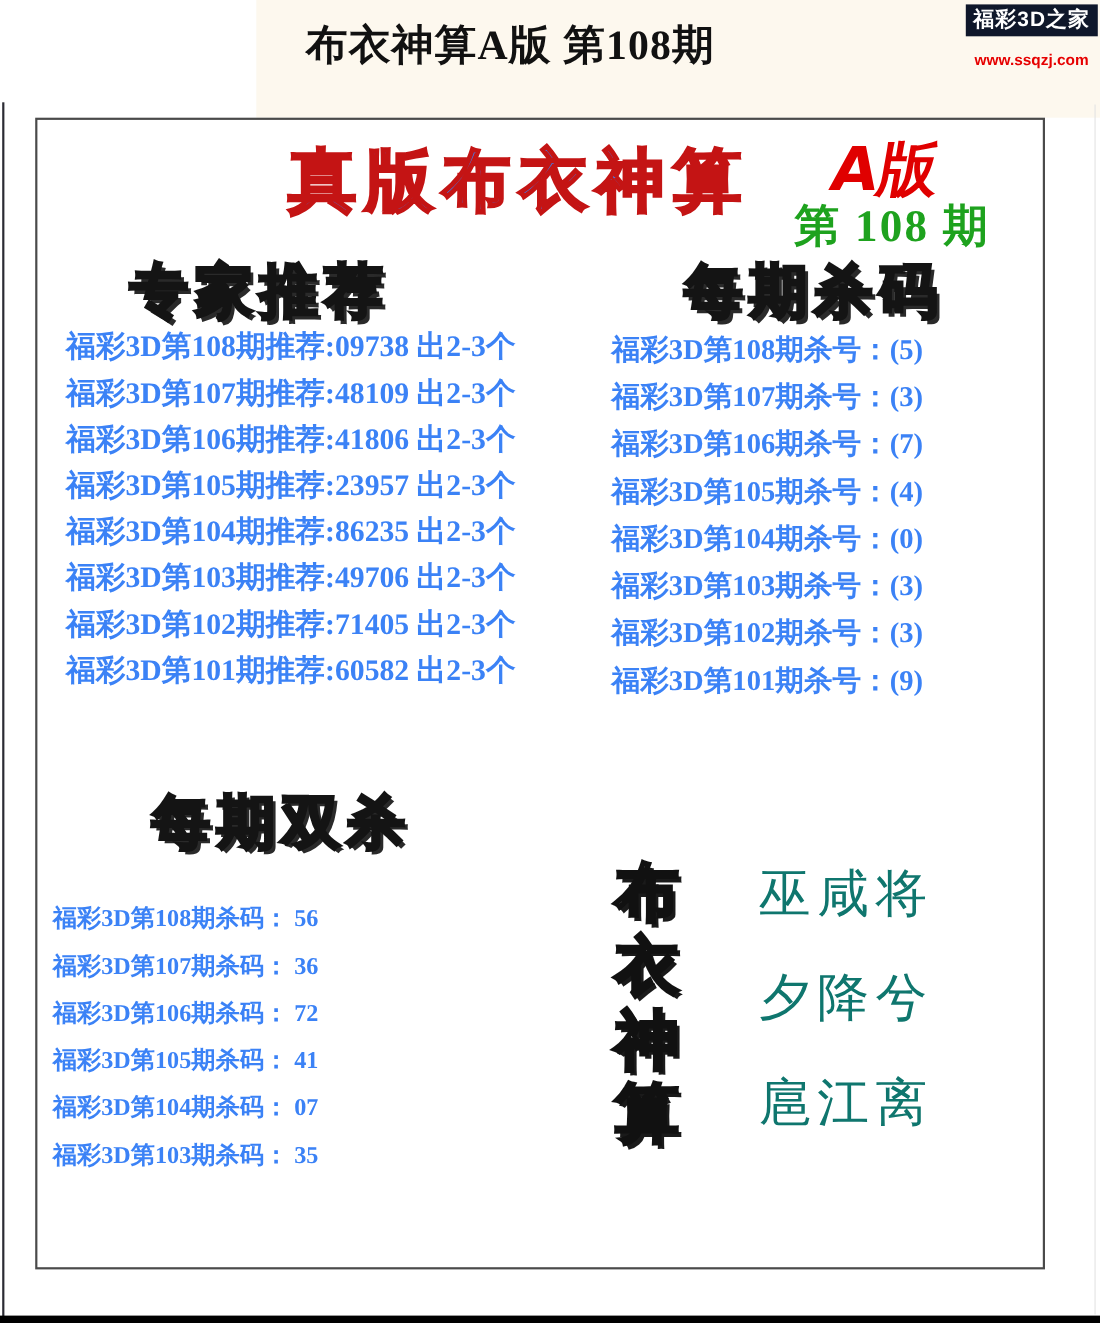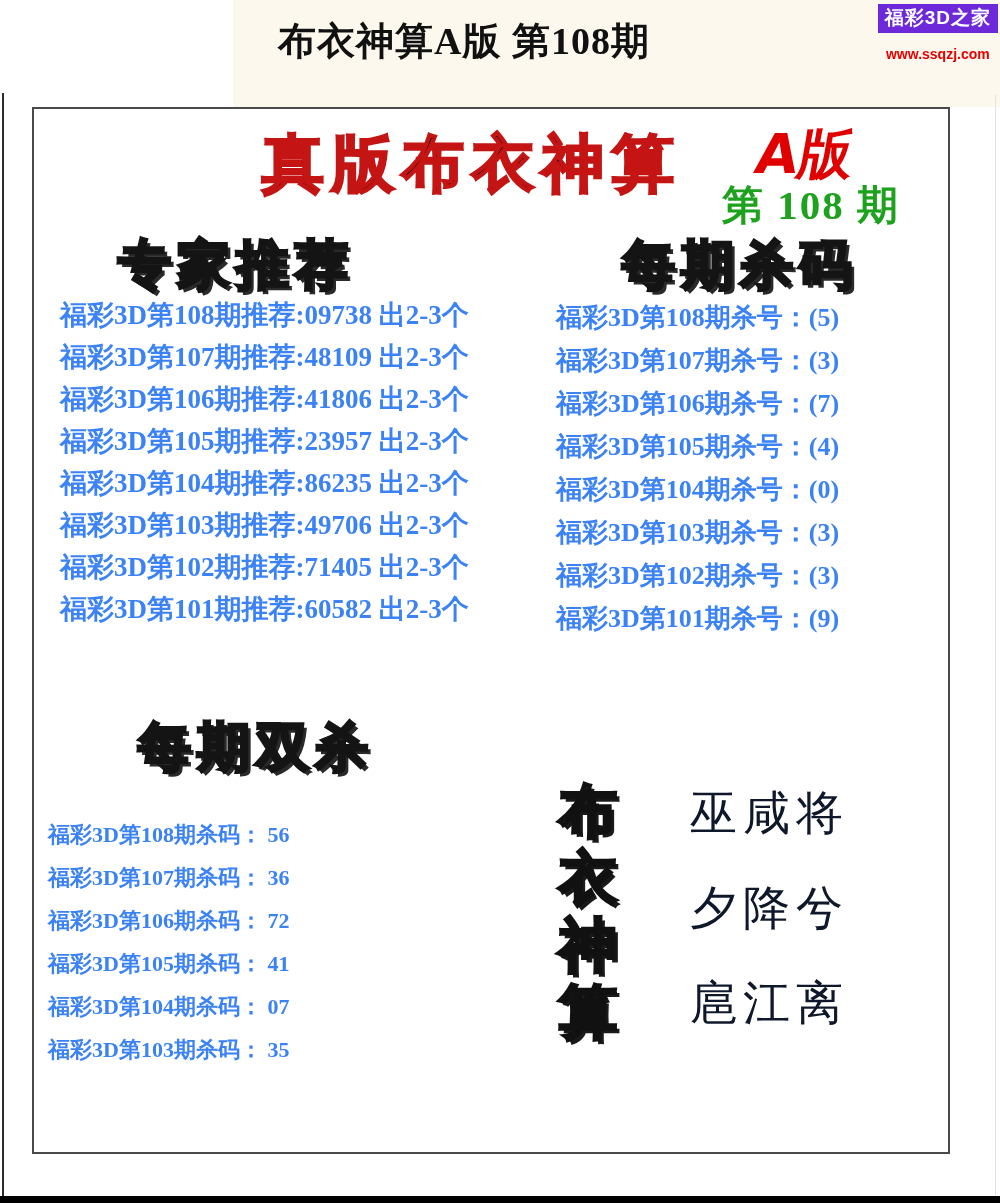--- a/index.html
+++ b/index.html
@@ -17,21 +17,21 @@
     position:absolute;left:239px;top:16px;
     font-size:38px;font-weight:700;color:#111;letter-spacing:1px;
     white-space:nowrap;
     margin-left:39px;
   }
   .site-logo{
     position:absolute;right:2px;top:4px;text-align:center;
     font-family:"Liberation Sans","DejaVu Sans",sans-serif;
   }
   .site-logo .logo-box{
-    background:#6d28d9;color:#ffffff;font-weight:700;font-size:19px;
+    background:#0f172a;color:#ffffff;font-weight:700;font-size:19px;
     padding:1px 7px 2px 7px;letter-spacing:1px;
   }
   .site-logo .logo-url{
     color:#e60000;font-weight:700;font-size:14px;margin-top:13px;
   }
   
   .outer-left-line{
     position:absolute;left:2px;top:93px;width:2px;height:1104px;background:#2b2b33;
   }
   .outer-right-line{
@@ -42,21 +42,21 @@
     border:2px solid #4a4a4a;background:transparent;
   }
   .bottom-bar{
     position:absolute;left:0;bottom:0;width:1000px;height:7px;background:#000;
   }
   
   .banner-title{
     position:absolute;left:262px;top:122px;
     font-family:"DejaVu Sans","Liberation Sans",sans-serif;
     font-size:62px;font-weight:700;letter-spacing:8px;white-space:nowrap;
-    color:#000000;-webkit-text-stroke:2.5px #c41414;
+    color:#3b82f6;-webkit-text-stroke:2.5px #c41414;
   }
   .banner-edition{
     position:absolute;left:756px;top:118px;
     font-family:"DejaVu Sans","Liberation Sans",sans-serif;
     font-size:55px;font-weight:700;color:#e00000;
     transform:skewX(-10deg);white-space:nowrap;
   }
   .banner-issue{
     position:absolute;left:722px;top:178px;
     font-size:41px;font-weight:700;color:#1ea21e;letter-spacing:2px;
@@ -90,21 +90,21 @@
     font-family:"DejaVu Sans","Liberation Sans",sans-serif;
     font-size:58px;font-weight:700;line-height:67px;
     color:#ffffff;-webkit-text-stroke:3px #111;
     text-shadow:4px 4px 0 #1a1a1a;
   }
   .poem{
     position:absolute;left:690px;top:788px;
   }
   .poem .poem-line{
     font-size:47px;line-height:50px;margin-bottom:45px;
-    color:#0f172a;letter-spacing:6px;white-space:nowrap;font-weight:400;
+    color:#0f766e;letter-spacing:6px;white-space:nowrap;font-weight:400;
   }
 </style>
 </head>
 <body>
 
 <div class="title-strip"></div>
 
 <div class="page-title">布衣神算A版 第108期</div>
 
 <div class="site-logo">

